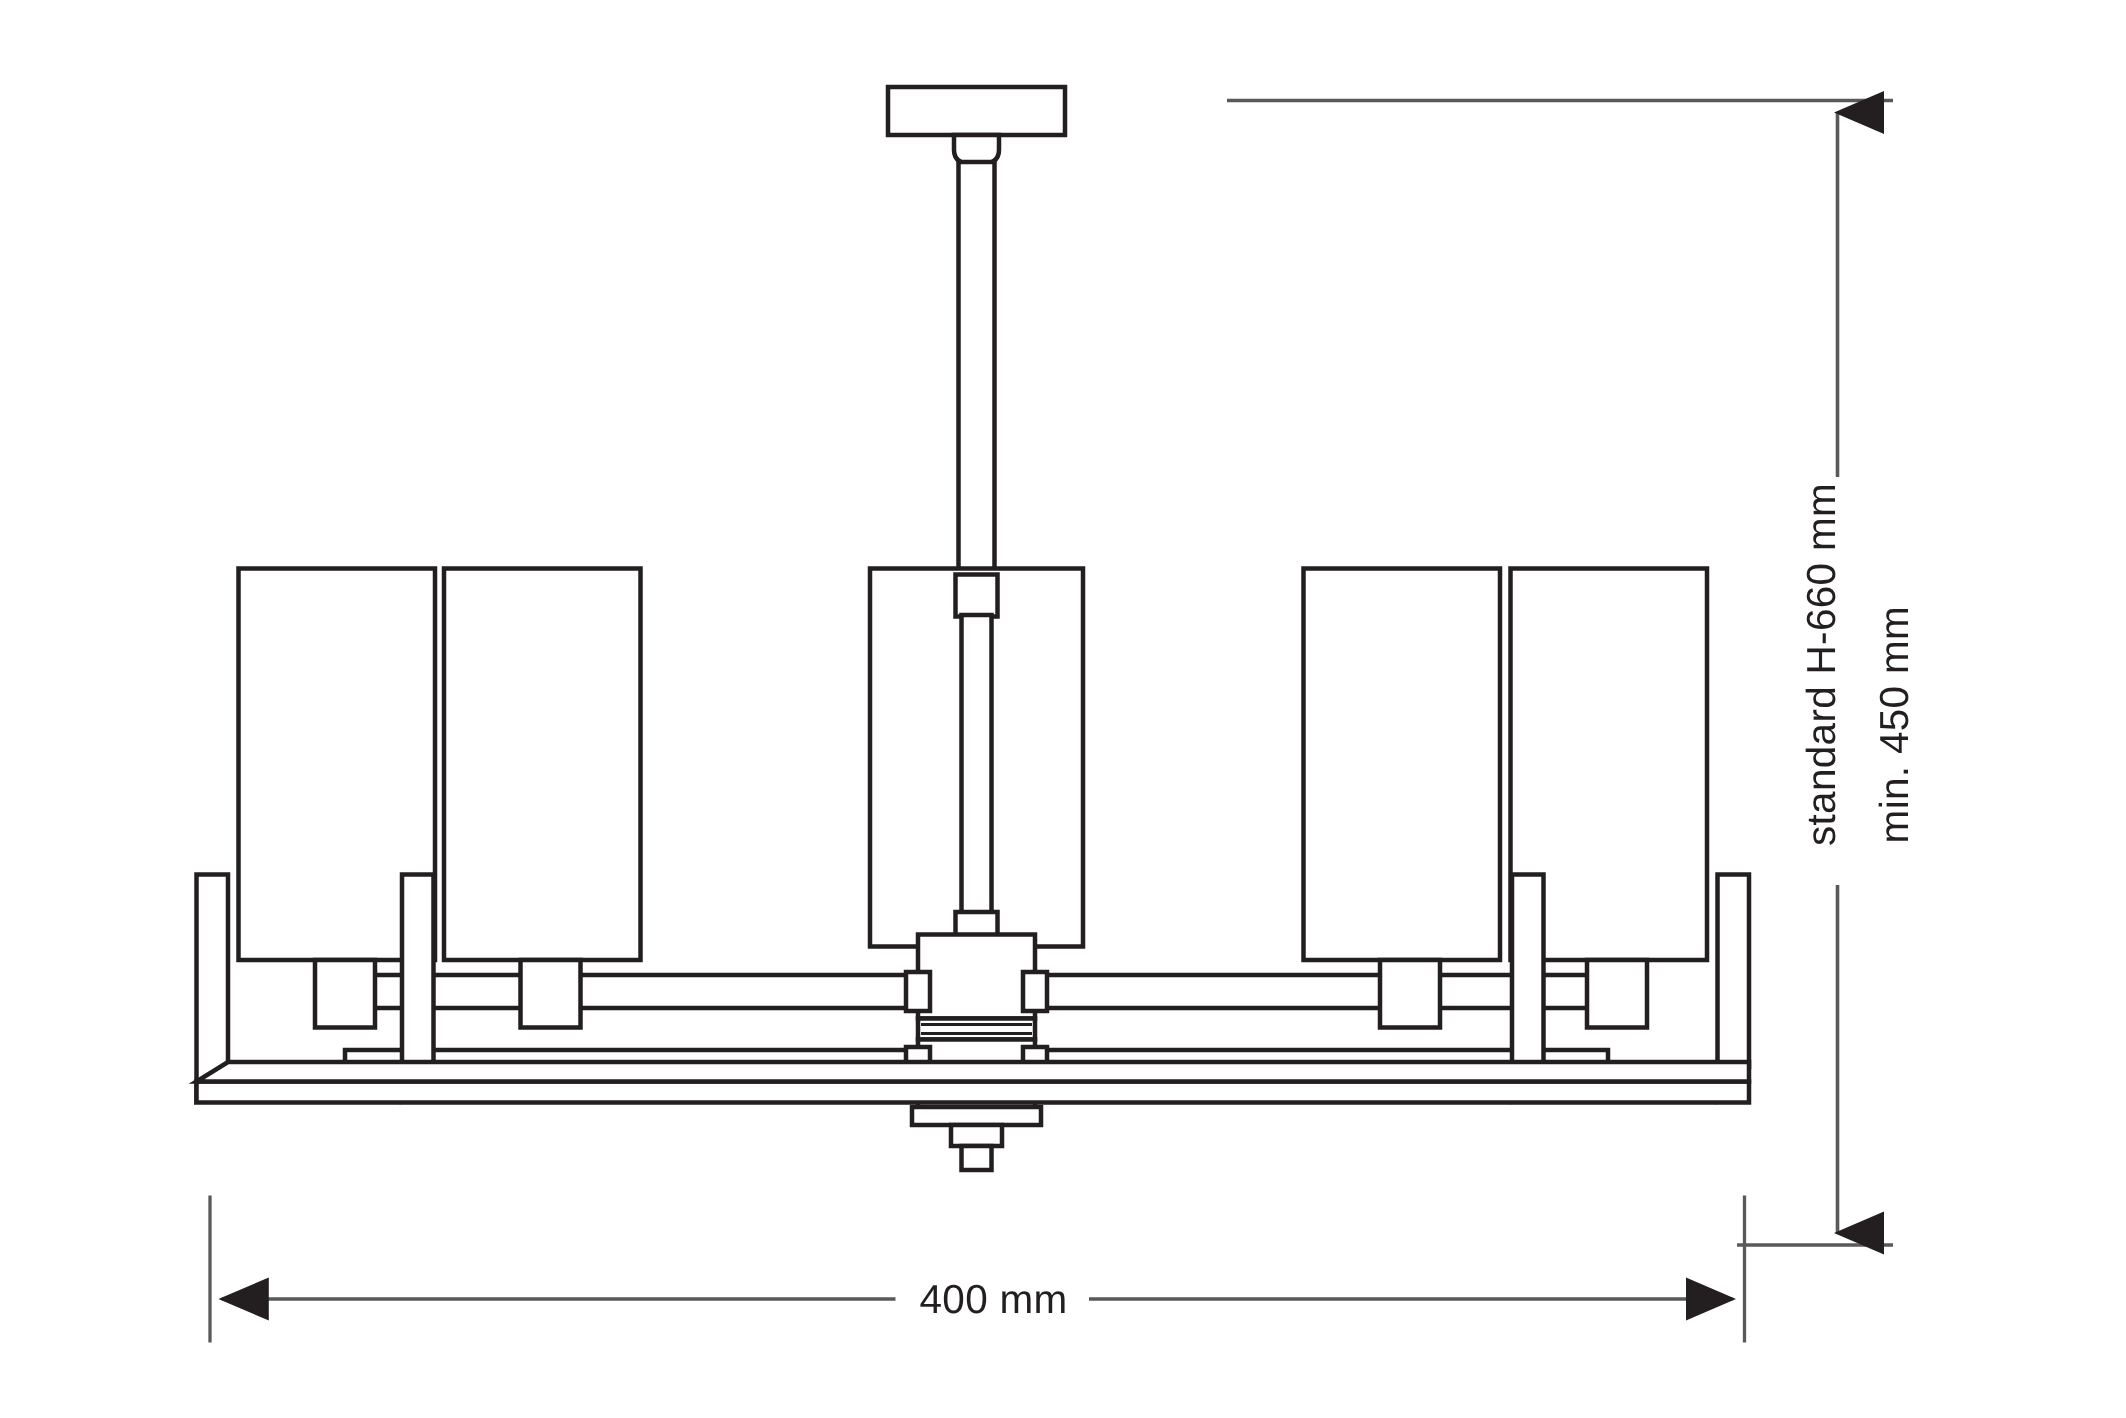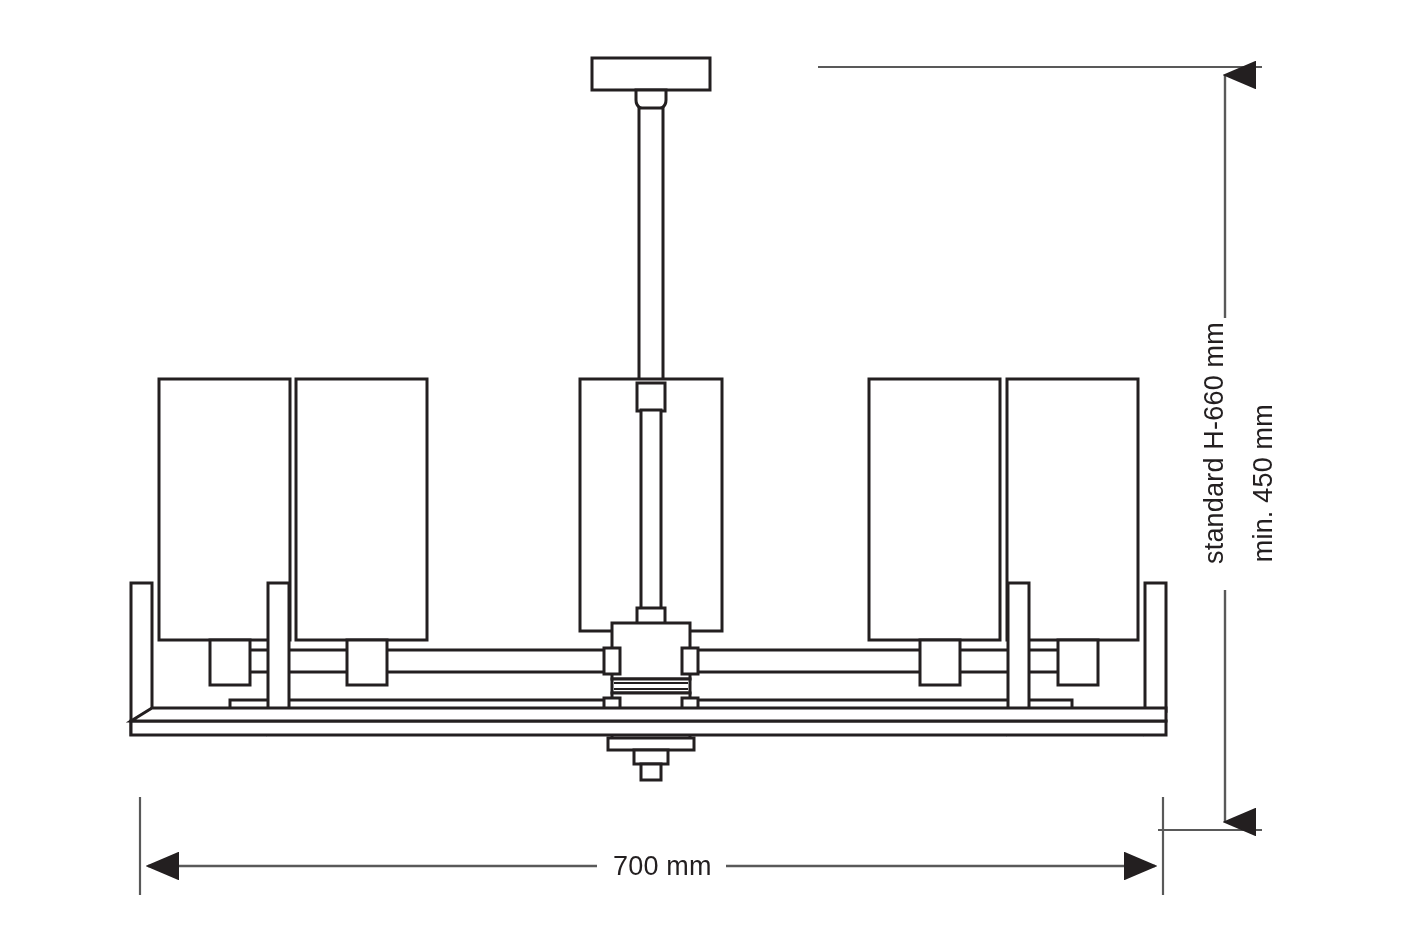--- a/index.html
+++ b/index.html
@@ -158,19 +158,19 @@
       <path d="M152 708 L1166 708 L1166 721 L131 721 Z"></path>
     </g>
 
     <g stroke="#231f20" stroke-width="2" fill="none">
       <line x1="614" y1="683" x2="688" y2="683"></line>
       <line x1="614" y1="689" x2="688" y2="689"></line>
     </g>
 
   </svg>
 
-  <div class="dim-label" id="label-width">700 mm</div>
+  <div class="dim-label" id="label-width">400 mm</div>
 
   <div class="dim-label" id="label-standard-h">standard H-660 mm</div>
 
   <div class="dim-label" id="label-min-h">min. 450 mm</div>
 
 </div>
 
 </body></html>

